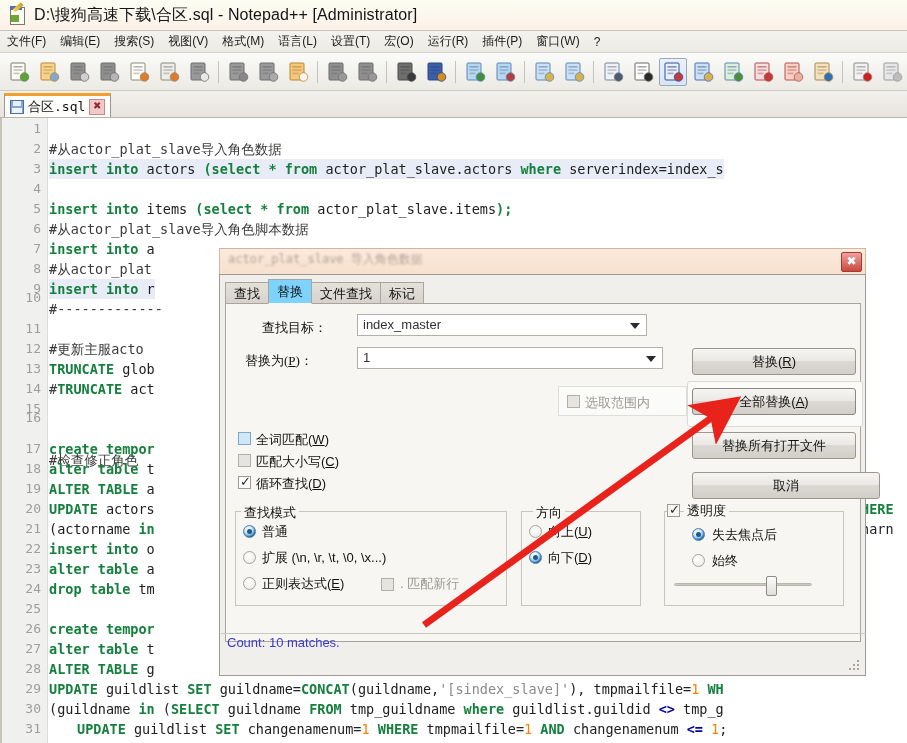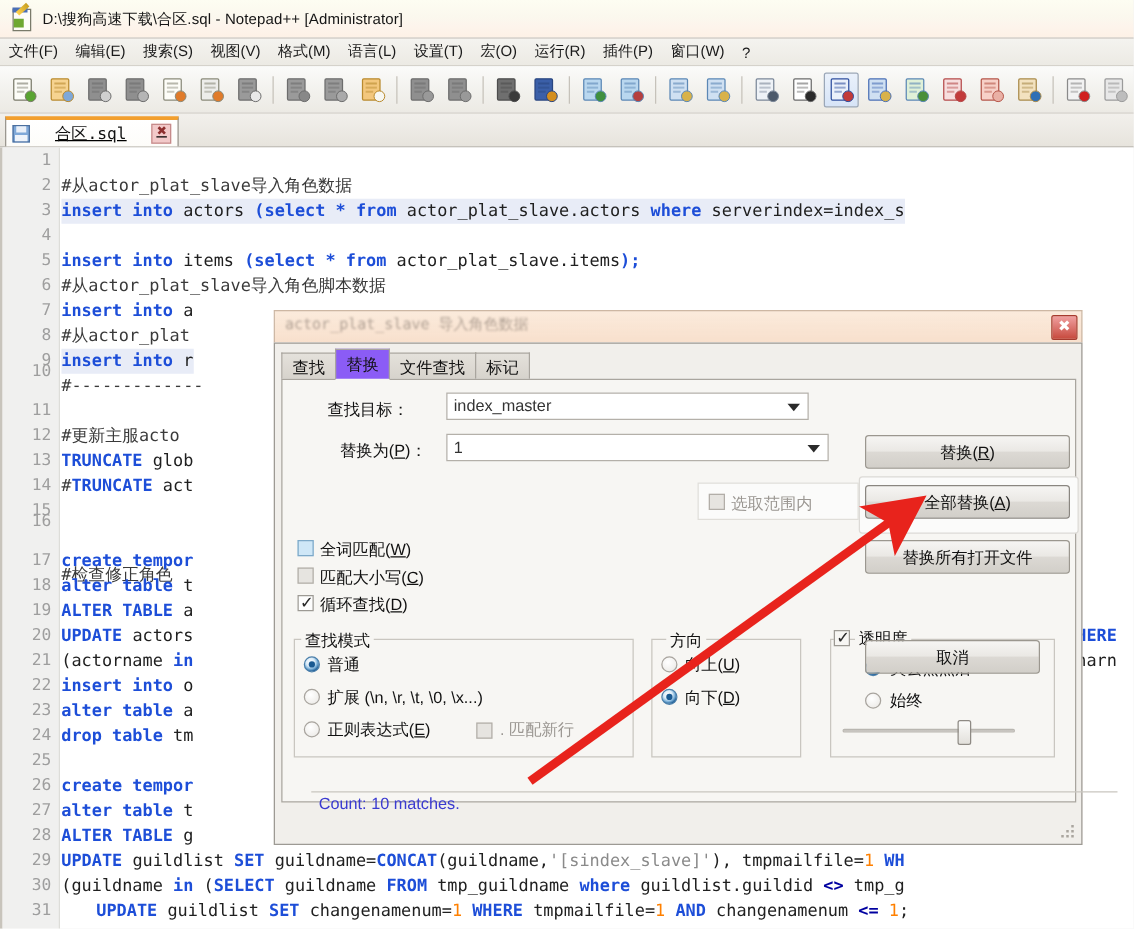--- a/index.html
+++ b/index.html
@@ -33,21 +33,21 @@
     background:linear-gradient(to right,#ffd24d,#c8a020);
     transform:rotate(-42deg);transform-origin:left center;
   }
   .tb-icon .grn{
     position:absolute;left:3px;top:9px;width:8px;height:7px;background:#6ea832;
   }
   .tb-icon .blu{
     position:absolute;left:2px;top:0px;width:12px;height:4px;background:#4a6fb5;
   }
   .titlebar .tb-text{
-    font-size:12px;color:#151515;white-space:nowrap;letter-spacing:0.1px;text-align:center;
+    font-size:16px;color:#151515;white-space:nowrap;letter-spacing:0.1px;text-align:center;
   }
 
   
   .menubar{
     position:absolute;left:0;top:31px;width:907px;height:22px;
     background:linear-gradient(to bottom,#f4f3ef 0%,#eceae4 100%);
     border-bottom:1px solid #d5d2cb;
     display:flex;align-items:center;box-sizing:border-box;
   }
   .menubar .mi{
@@ -70,26 +70,26 @@
   .tbtn svg{display:block;}
 
   
   .tabbar{
     position:absolute;left:0;top:91px;width:907px;height:27px;
     background:linear-gradient(to bottom,#f2f0ec,#e7e4dd);
     border-bottom:1px solid #b8b4ac;box-sizing:border-box;
     display:flex;align-items:flex-end;padding-left:4px;
   }
   .doctab{
-    height:24px;display:flex;align-items:center;gap:20px;
+    height:24px;display:flex;align-items:center;gap:4px;
     padding:0 5px 0 5px;
     background:linear-gradient(to bottom,#ffffff 0%,#fdfcf9 100%);
     border:1px solid #9b9790;border-bottom:none;
     border-top:3px solid #f29f2e;
-    box-sizing:border-box;position:relative;text-decoration:underline;
+    box-sizing:border-box;position:relative;
   }
   .doctab .dt-ico{width:14px;height:14px;position:relative;flex:0 0 auto;}
   .dt-ico .fl{position:absolute;inset:0;background:#7fa8d8;border:1px solid #4c6f9e;}
   .dt-ico .fl2{position:absolute;left:3px;top:1px;width:8px;height:5px;background:#e9eff8;}
   .dt-ico .fl3{position:absolute;left:2px;top:8px;width:10px;height:5px;background:#eef3fa;}
   .doctab .dt-label{font-size:13px;color:#111;font-family:"DejaVu Sans Mono","Liberation Mono",monospace;}
   .doctab .dt-close{
     width:14px;height:14px;background:#f2c9c9;border:1px solid #c58a8a;
     color:#8e2f2f;font-size:10px;font-weight:bold;line-height:12px;text-align:center;
     flex:0 0 auto;
@@ -110,21 +110,21 @@
     font-family:"DejaVu Sans Mono","Liberation Mono",monospace;
     font-size:13px;color:#9e9e9e;line-height:20px;height:20px;
   }
   .codearea{position:absolute;left:47px;top:0;right:0;height:625px;overflow:hidden;}
   .cline{
     position:absolute;left:0;white-space:pre;height:20px;line-height:20px;
     font-family:"DejaVu Sans Mono","Liberation Mono",monospace;
     font-size:13.5px;color:#202020;
   }
   .cline.hl{background:#e8ecf7;}
-  .kw{color:#1d4ed8;font-weight:bold;}
+  .kw{color:#15803d;font-weight:bold;}
   .cm{color:#3a3a3a;}
   .num{color:#ff8000;}
   .str{color:#8a8a8a;}
   .op{color:#0000a0;font-weight:bold;}
 
   
   .dlg{
     position:absolute;left:219px;top:248px;width:647px;height:428px;
     box-sizing:border-box;
   }
@@ -151,21 +151,21 @@
   }
   .tabstrip{
     position:absolute;left:5px;top:4px;height:25px;display:flex;align-items:flex-end;
   }
   .dtab{
     height:22px;padding:0 8px;font-size:13px;color:#111;line-height:21px;
     background:linear-gradient(to bottom,#e4e1db,#d6d2cb);
     border:1px solid #a9a59e;border-bottom:none;margin-right:-1px;box-sizing:border-box;
   }
   .dtab.sel{
-    height:25px;line-height:24px;background:#8b5cf6;border-bottom:1px solid #f7f6f3;
+    height:25px;line-height:24px;background:#7dd3fc;border-bottom:1px solid #f7f6f3;
     position:relative;z-index:3;
   }
   .panel{
     position:absolute;left:5px;top:28px;width:636px;height:339px;
     background:#f7f6f3;border:1px solid #a9a59e;box-sizing:border-box;
   }
   .lbl{position:absolute;font-size:13px;color:#111;white-space:nowrap;}
   .ak{text-decoration:underline;}
   .combo{
     position:absolute;height:22px;background:#fff;border:1px solid #b4b0a9;
@@ -222,21 +222,21 @@
   .slider-track{
     position:absolute;height:3px;background:linear-gradient(to bottom,#b9b6b0,#dedbd6);
     border:1px solid #b9b6b0;box-sizing:border-box;border-radius:2px;
   }
   .slider-thumb{
     position:absolute;width:9px;height:18px;background:linear-gradient(to bottom,#fbfbfa,#e2e0db);
     border:1px solid #8e8a84;border-radius:2px;
   }
   .statusline{
     position:absolute;left:1px;bottom:22px;width:645px;height:20px;
-    border-top:1px solid #c9c6c0;box-sizing:border-box;margin-left:28px;
+    border-top:1px solid #c9c6c0;box-sizing:border-box;
   }
   .statusline .st{
     position:absolute;left:6px;top:1px;font-size:13px;color:#3a3ad0;
   }
   .dlg-grip{
     position:absolute;right:4px;bottom:3px;width:12px;height:12px;
   }
   .dlg-grip i{position:absolute;width:2px;height:2px;background:#a9a59e;}
 
   
@@ -633,21 +633,21 @@
         </div>
 
       <div class="panel">
 
         <span class="lbl" style="left:36px;top:15px;">查找目标：</span>
         <div class="combo" style="left:131px;top:10px;width:290px;">
           <span class="cval">index_master</span>
           <span class="carrow"></span>
         </div>
 
-        <span class="lbl" style="left:46px;top:48px;"><span>替换为(</span><span class="ak">P</span><span>)：</span></span>
+        <span class="lbl" style="left:19px;top:48px;font-family:Liberation Serif, serif;"><span>替换为(</span><span class="ak">P</span><span>)：</span></span>
         <div class="combo" style="left:131px;top:43px;width:306px;">
           <span class="cval">1</span>
           <span class="carrow"></span>
         </div>
 
         <div style="position:absolute;left:332px;top:82px;width:129px;height:30px;background:#fbfbfa;border:1px solid #e0ded9;box-sizing:border-box;"></div>
         <span class="cbx gray" style="left:341px;top:91px;"></span>
         <span class="lbl" style="left:359px;top:90px;color:#9b9792;">选取范围内</span>
 
         <span class="cbx blue" style="left:12px;top:128px;"></span>
@@ -693,21 +693,21 @@
 
         <div class="btn-hover-halo" style="left:461px;top:77px;width:174px;height:44px;"></div>
 
 
         <div class="btn" style="left:466px;top:44px;width:164px;"><span>替换(</span><span class="ak">R</span><span>)</span></div>
 
         <div class="btn hover" style="left:466px;top:84px;width:164px;"><span>全部替换(</span><span class="ak">A</span><span>)</span></div>
 
         <div class="btn" style="left:466px;top:128px;width:164px;">替换所有打开文件</div>
 
-        <div class="btn" style="left:466px;top:168px;width:140px;margin-top:40px;">取消</div>
+        <div class="btn" style="left:466px;top:168px;width:188px;">取消</div>
 
       </div>
 
       <div class="statusline">
         <span class="st">Count: 10 matches.</span>
       </div>
 
       <div class="dlg-grip">
         <i style="left:8px;top:8px;"></i>
           <i style="left:4px;top:8px;"></i>

